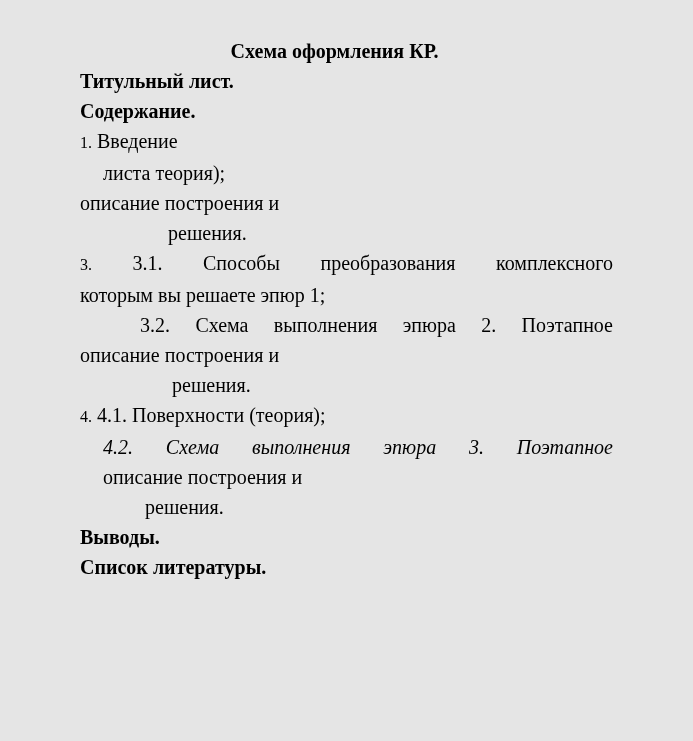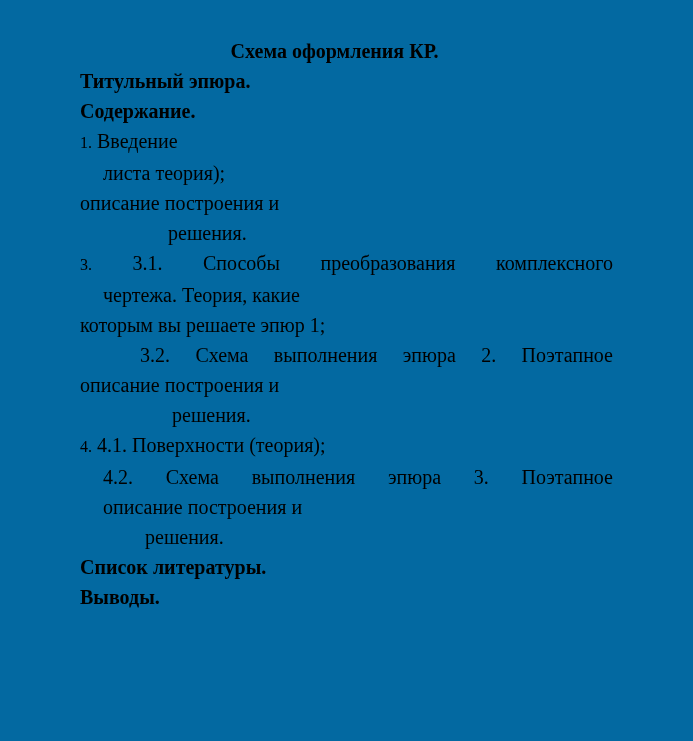--- a/index.html
+++ b/index.html
@@ -14,21 +14,21 @@
     font-family: "Liberation Serif", serif;
     color: #000000;
   }
   .page {
     box-sizing: border-box;
     width: 693px;
     height: 741px;
     padding: 36px 80px 0 80px;
     font-size: 20px;
     line-height: 30px;
-    background: #0369a1;
+    background: #e5e5e5;
   }
   .line {
     white-space: pre-wrap;
   }
   .line.bold {
     font-weight: bold;
   }
   .line.center {
     text-align: center;
     margin-left: -80px;
@@ -40,31 +40,30 @@
   }
   .marker {
     font-size: 16px;
   }
 </style>
 </head>
 <body>
 
 <div class="page">
     <div class="line bold center"><span>Схема оформления КР.</span></div>
-    <div class="line bold"><span>Титульный эпюра.</span></div>
+    <div class="line bold"><span>Титульный лист.</span></div>
     <div class="line bold"><span>Содержание.</span></div>
     <div class="line"><span class="marker">1.</span> <span>Введение</span></div>
     <div class="line" style="padding-left: 23px;"><span>листа теория);</span></div>
     <div class="line"><span>описание построения и</span></div>
     <div class="line" style="padding-left: 88px;"><span>решения.</span></div>
     <div class="line justify"><span class="marker">3.</span> <span>3.1. Способы преобразования комплексного</span></div>
-    <div class="line" style="padding-left: 23px;"><span>чертежа. Теория, какие</span></div>
     <div class="line"><span>которым вы решаете эпюр 1;</span></div>
     <div class="line justify" style="padding-left: 60px;"><span>3.2. Схема выполнения эпюра 2. Поэтапное</span></div>
     <div class="line"><span>описание построения и</span></div>
     <div class="line" style="padding-left: 92px;"><span>решения.</span></div>
     <div class="line"><span class="marker">4.</span> <span>4.1. Поверхности (теория);</span></div>
-    <div class="line justify" style="padding-left: 23px;"><span>4.2. Схема выполнения эпюра 3. Поэтапное</span></div>
+    <div class="line justify" style="padding-left: 23px; font-style: italic;"><span>4.2. Схема выполнения эпюра 3. Поэтапное</span></div>
     <div class="line" style="padding-left: 23px;"><span>описание построения и</span></div>
     <div class="line" style="padding-left: 65px;"><span>решения.</span></div>
+    <div class="line bold"><span>Выводы.</span></div>
     <div class="line bold"><span>Список литературы.</span></div>
-    <div class="line bold"><span>Выводы.</span></div>
   </div>
 
 </body></html>

